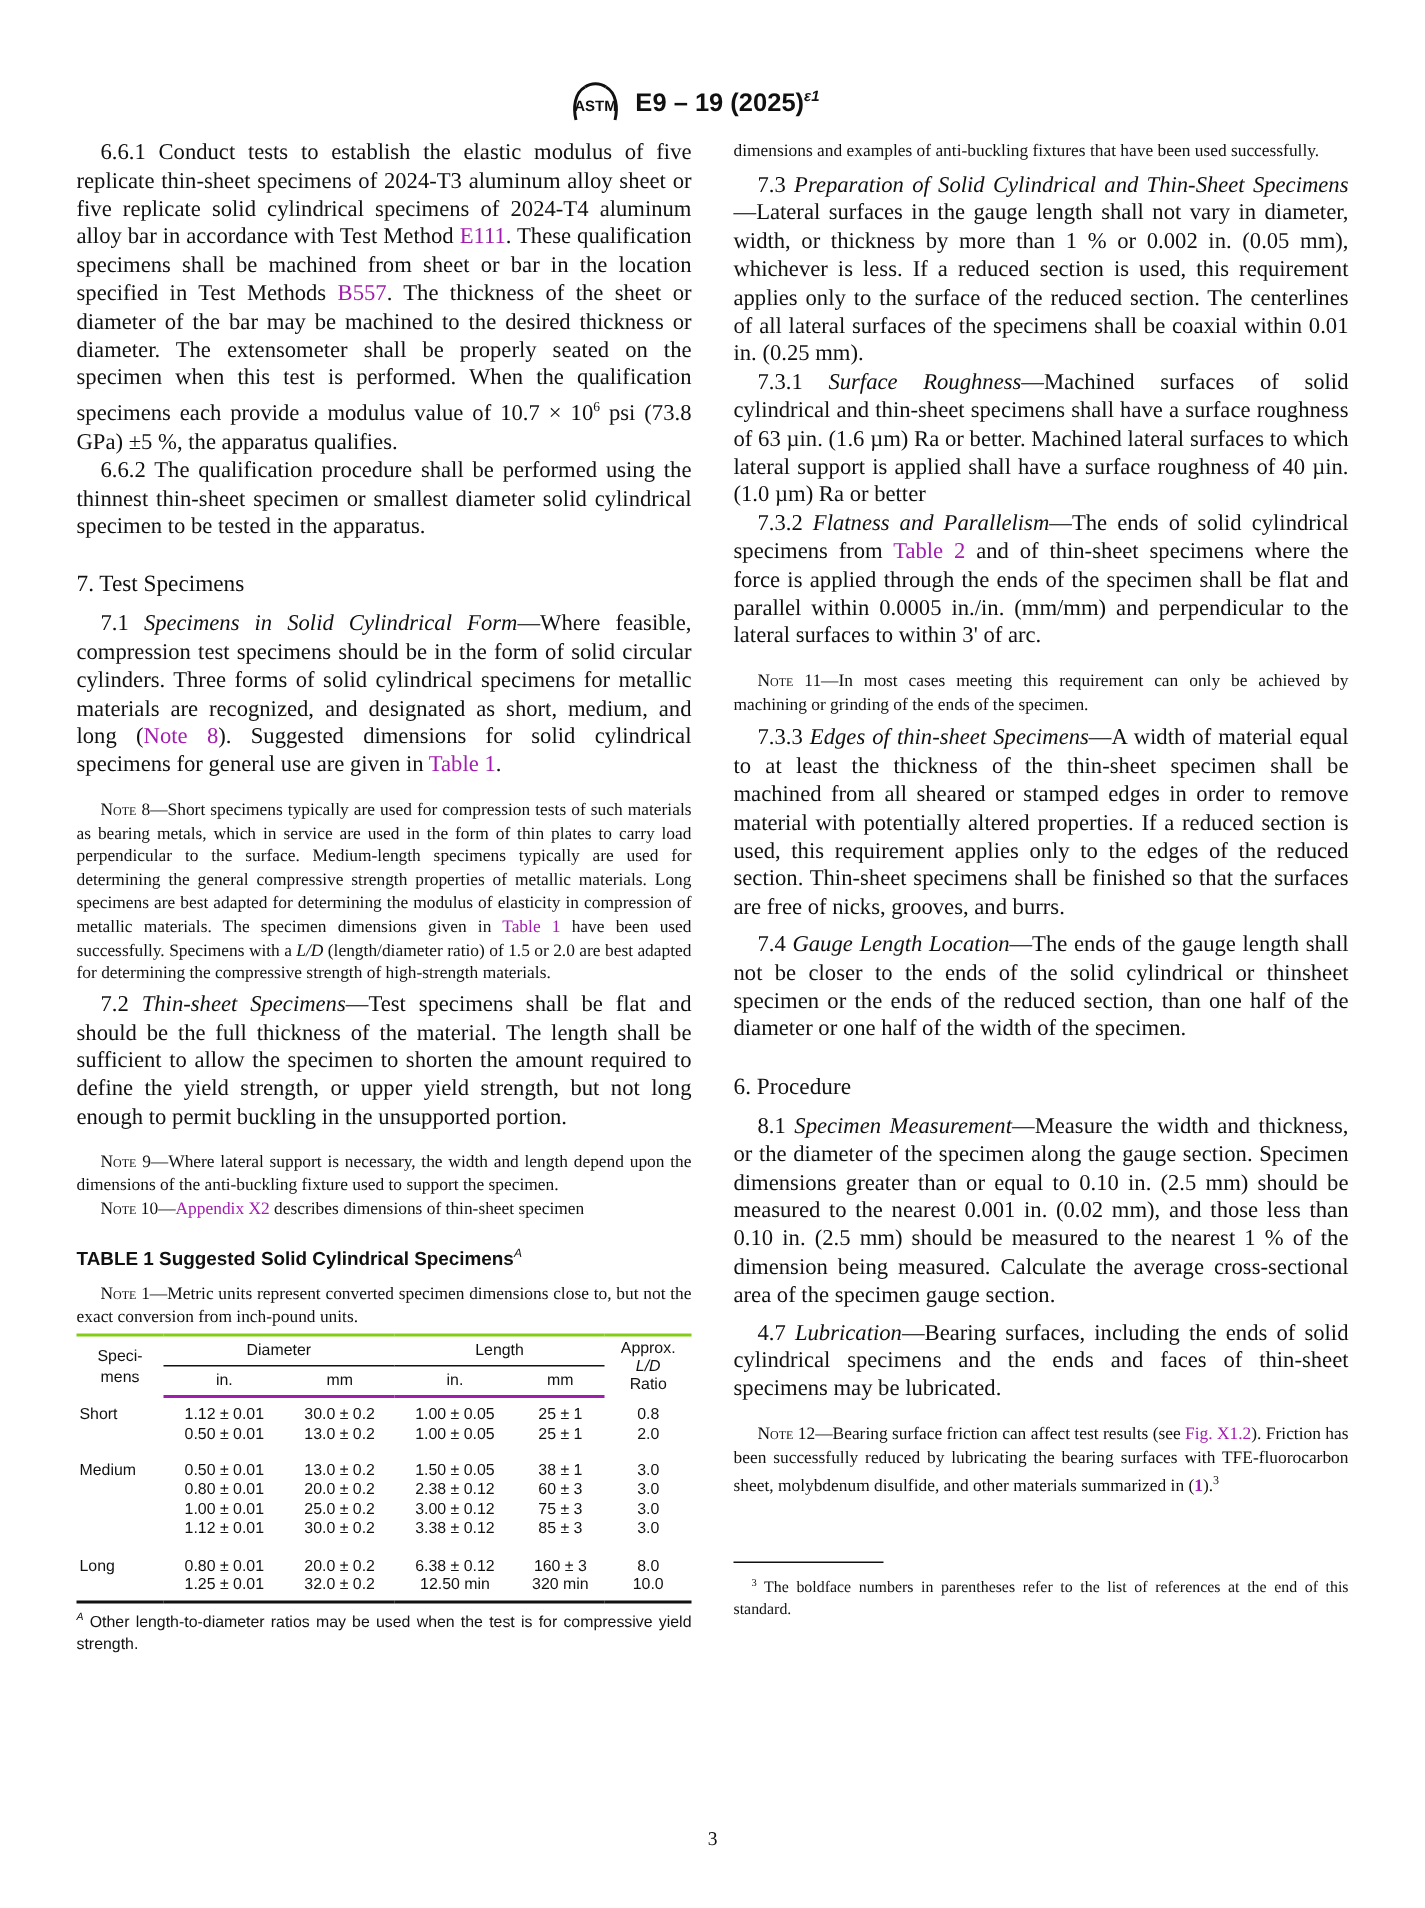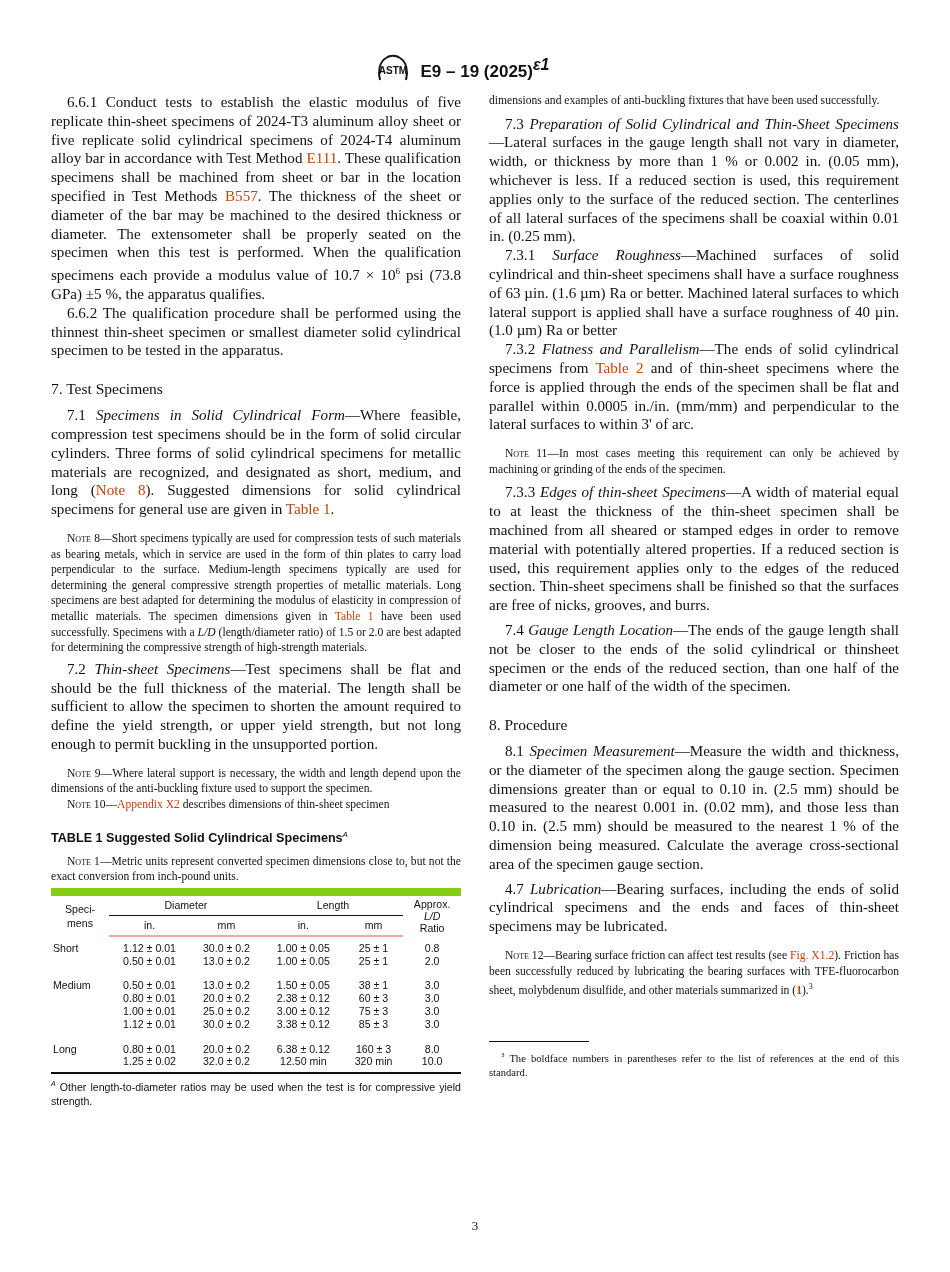--- a/index.html
+++ b/index.html
@@ -2,41 +2,41 @@
 <html><head>
 <meta charset="utf-8">
 <style>
   html, body { margin:0; padding:0; background:#fff; }
   body { width:950px; height:1272px; position:relative; overflow:hidden; color:#111;
          font-family:"Liberation Serif", "DejaVu Serif", serif; }
   .header { position:absolute; top:54px; left:0; width:926px; text-align:center; }
   .header .logo { display:inline-block; vertical-align:middle; width:34px; height:30px; margin-right:6px; }
   .header .title { display:inline-block; vertical-align:middle; font-family:"Liberation Sans", sans-serif;
                    font-weight:bold; font-size:17px; }
-  .header .title sup { font-size:16px;font-style:italic; }
+  .header .title sup { font-size:10px;font-style:italic; }
   .col { position:absolute; top:93px; }
   .col-left { left:51px; width:410px; }
   .col-right { left:489px; width:410px; }
   p { margin:0; }
   .para { font-size:15.1px; line-height:18.8px; text-align:justify; text-indent:16px; }
   .note { font-size:11.6px; line-height:15.6px; text-align:justify; text-indent:16px; }
   .sc { font-variant:small-caps; }
-  .link { color:#c2410c; }
+  .link { color:#a21caf; }
   .heading { font-size:15.5px; font-weight:normal; margin-top:20px; margin-bottom:8px; }
   .table-title { font-family:"Liberation Sans", sans-serif; font-weight:bold; font-size:12.6px;
                  margin-top:18px; margin-bottom:8px; }
   .table-title sup { font-style:italic; font-weight:normal; font-size:8px; }
   table { width:410px; border-collapse:collapse; font-family:"Liberation Sans", sans-serif; font-size:10.6px; }
-  table.spec thead tr:first-child th { border-top:8px solid #84cc16; }
+  table.spec thead tr:first-child th { border-top:2px solid #84cc16; }
   table.spec th { font-weight:normal; padding:2px 2px; text-align:center; }
   table.spec td { padding:0 2px; line-height:12.8px; text-align:center; white-space:nowrap; }
   table.spec td.name { text-align:left; }
   table.spec td.ratio { text-align:center; }
   table.spec .underline-cell { border-bottom:1px solid #111; }
-  table.spec thead tr:last-child th { border-bottom:2px solid #fca5a5; }
+  table.spec thead tr:last-child th { border-bottom:2px solid #a21caf; }
   table.spec tbody tr.gap td { height:12px; }
   table.spec tbody tr.last td { padding-bottom:4px; }
   table.spec tfoot td { border-top:2px solid #111; }
   .tfoot-note { font-family:"Liberation Sans", sans-serif; font-size:10.6px; line-height:14px; margin-top:3px; text-align:justify; }
   .tfoot-note sup { font-style:italic; font-size:7px; }
   .fn-rule { width:100px; border-top:1px solid #111; margin-top:42px; margin-bottom:6px; }
   .footnote { font-size:10.6px; line-height:15px; text-indent:12px; text-align:justify; }
   .page-number { position:absolute; top:1218px; left:0; width:950px; text-align:center; font-size:13px; }
 </style>
 </head>
@@ -154,21 +154,21 @@
       <tr>
           <td class="name">Long</td>
           <td>0.80 ± 0.01</td>
           <td>20.0 ± 0.2</td>
           <td>6.38 ± 0.12</td>
           <td>160 ± 3</td>
           <td class="ratio">8.0</td>
         </tr>
       <tr class="last">
           <td class="name"></td>
-          <td>1.25 ± 0.02</td>
+          <td>1.25 ± 0.01</td>
           <td>32.0 ± 0.2</td>
           <td>12.50 min</td>
           <td>320 min</td>
           <td class="ratio">10.0</td>
         </tr>
     </tbody>
     <tfoot>
         <tr>
           <td colspan="6" style="padding:0"></td>
         </tr>
@@ -185,21 +185,21 @@
   <p class="para"><span>7.3.1 </span><i>Surface Roughness</i><span>—Machined surfaces of solid cylindrical and thin-sheet specimens shall have a surface roughness of 63 µin. (1.6 µm) Ra or better. Machined lateral surfaces to which lateral support is applied shall have a surface roughness of 40 µin. (1.0 µm) Ra or better</span></p>
 
   <p class="para"><span>7.3.2 </span><i>Flatness and Parallelism</i><span>—The ends of solid cylindrical specimens from </span><span class="link">Table 2</span><span> and of thin-sheet specimens where the force is applied through the ends of the specimen shall be flat and parallel within 0.0005 in./in. (mm/mm) and perpendicular to the lateral surfaces to within 3' of arc.</span></p>
 
   <p class="note" style="margin-top:12px"><span class="sc">Note</span><span> 11—In most cases meeting this requirement can only be achieved by machining or grinding of the ends of the specimen.</span></p>
 
   <p class="para" style="margin-top:6px"><span>7.3.3 </span><i>Edges of thin-sheet Specimens</i><span>—A width of material equal to at least the thickness of the thin-sheet specimen shall be machined from all sheared or stamped edges in order to remove material with potentially altered properties. If a reduced section is used, this requirement applies only to the edges of the reduced section. Thin-sheet specimens shall be finished so that the surfaces are free of nicks, grooves, and burrs.</span></p>
 
   <p class="para" style="margin-top:6px"><span>7.4 </span><i>Gauge Length Location</i><span>—The ends of the gauge length shall not be closer to the ends of the solid cylindrical or thinsheet specimen or the ends of the reduced section, than one half of the diameter or one half of the width of the specimen.</span></p>
 
-  <p class="heading">8.  Procedure</p>
+  <p class="heading">6.  Procedure</p>
 
   <p class="para"><span>8.1 </span><i>Specimen Measurement</i><span>—Measure the width and thickness, or the diameter of the specimen along the gauge section. Specimen dimensions greater than or equal to 0.10 in. (2.5 mm) should be measured to the nearest 0.001 in. (0.02 mm), and those less than 0.10 in. (2.5 mm) should be measured to the nearest 1 % of the dimension being measured. Calculate the average cross-sectional area of the specimen gauge section.</span></p>
 
 
   <p class="para" style="margin-top:6px"><span>4.7 </span><i>Lubrication</i><span>—Bearing surfaces, including the ends of solid cylindrical specimens and the ends and faces of thin-sheet specimens may be lubricated.</span></p>
 
   <p class="note" style="margin-top:12px"><span class="sc">Note</span><span> 12—Bearing surface friction can affect test results (see </span><span class="link">Fig. X1.2</span><span>). Friction has been successfully reduced by lubricating the bearing surfaces with TFE-fluorocarbon sheet, molybdenum disulfide, and other materials summarized in (</span><b class="link">1</b><span>).</span><sup style="font-size:8px">3</sup></p>
 
   <div class="fn-rule"></div>
   <p class="footnote"><sup style="font-size:7px">3</sup><span> The boldface numbers in parentheses refer to the list of references at the end of this standard.</span></p>

